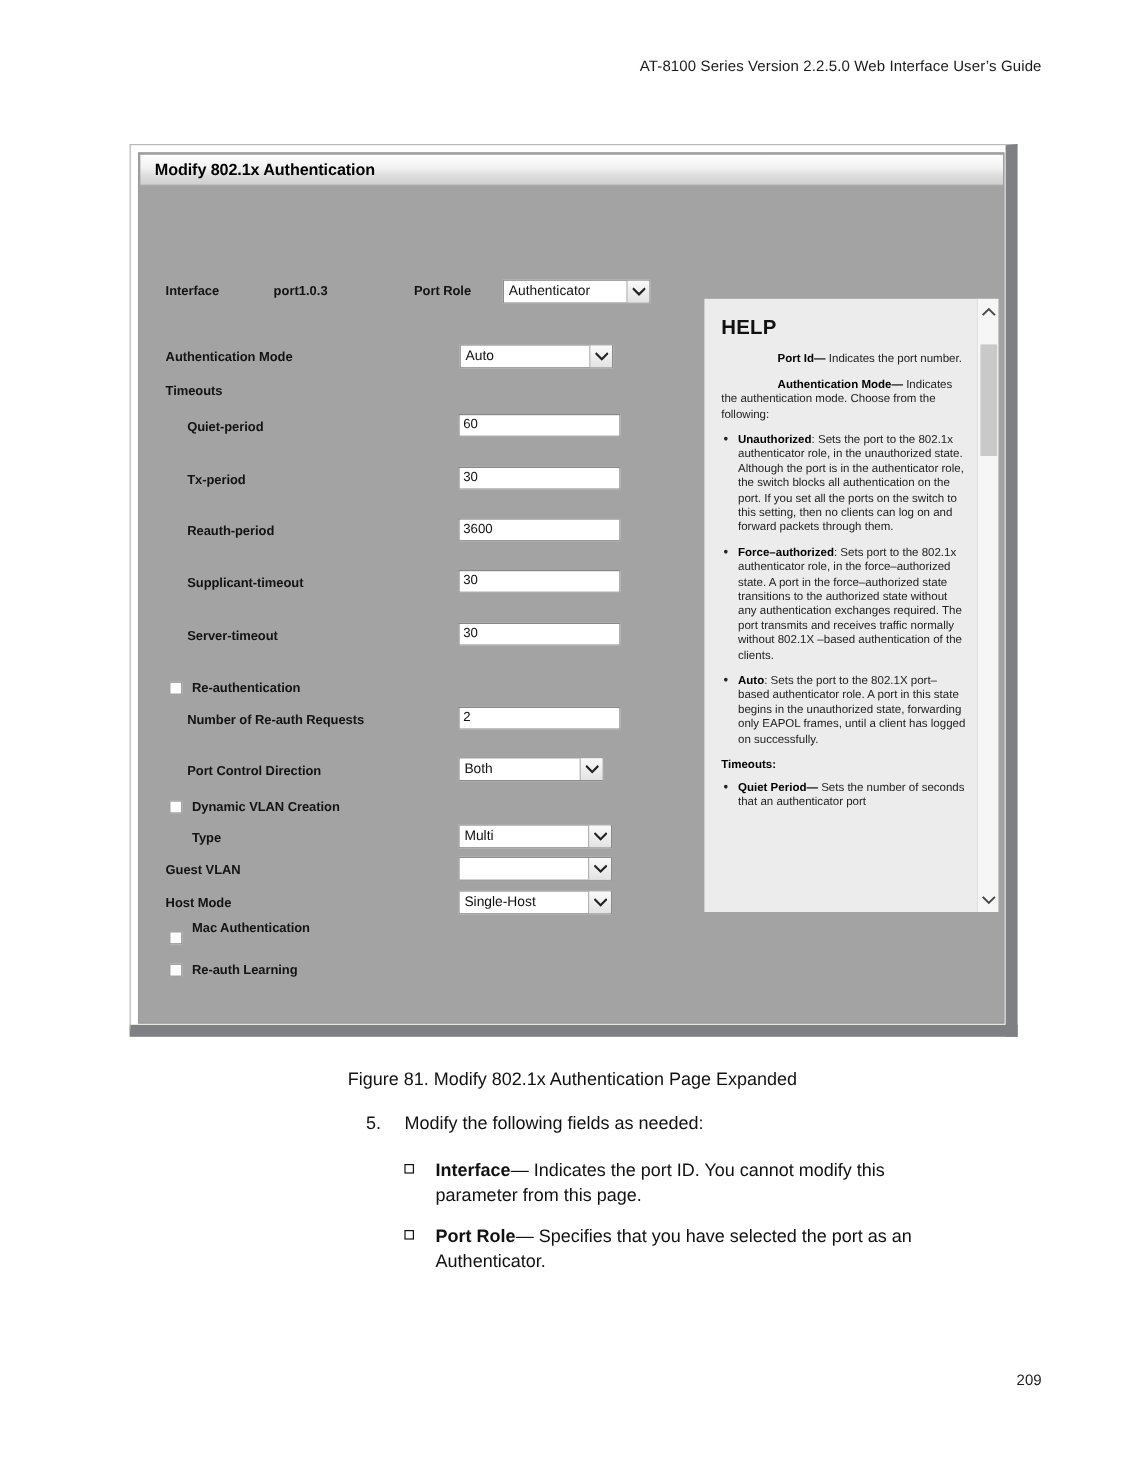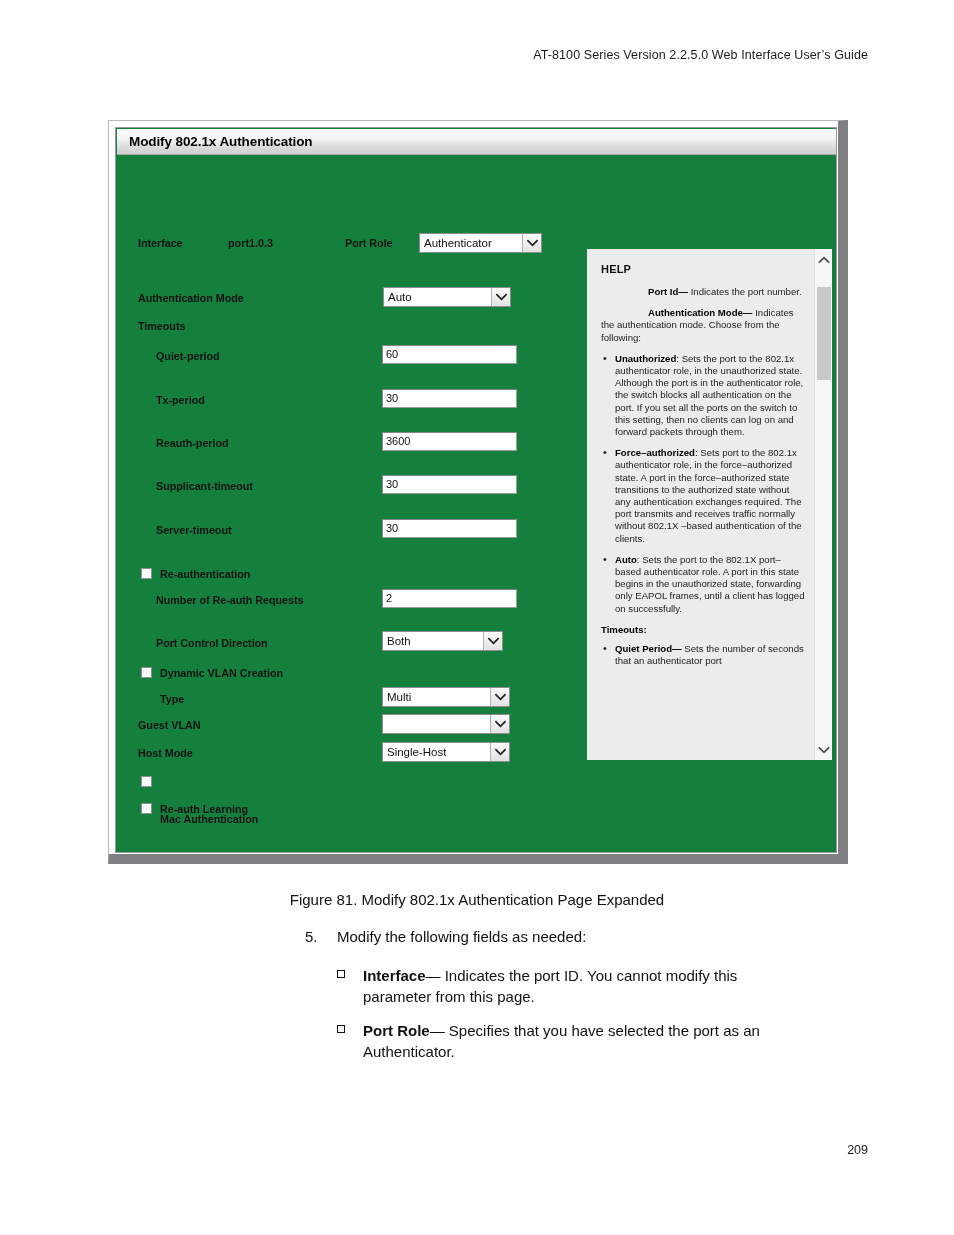--- a/index.html
+++ b/index.html
@@ -31,21 +31,21 @@
     background: #ffffff;
     border: 1px solid #b9b9b9;
     border-right: 10px solid #7f8083;
     border-bottom: 10px solid #7f8083;
     padding: 0;
   }
   .shot-inner {
     position: absolute;
     left: 6px; top: 6px; right: 0px; bottom: 0px;
     width: 722px; height: 726px;
-    background: #15803d;
+    background: #a3a3a3;
     border: 1px solid #9a9a9a;
     overflow: hidden;
   }
 
   
   .titlebar {
     position: absolute;
     left: 1px; top: 1px;
     width: 719px; height: 26px;
     background: linear-gradient(to bottom, #fefefe 0%, #f2f2f2 42%, #dcdcdc 72%, #cfcfcf 100%);
@@ -139,21 +139,21 @@
     background: #ececec;
     overflow: hidden;
   }
   .help-body {
     position: absolute;
     left: 0; top: 0; right: 18px; bottom: 0;
     padding: 10px 8px 0 14px;
     overflow: hidden;
   }
   .help-title {
-    font-size: 11px;
+    font-size: 17px;
     font-weight: bold;
     color: #111;
     margin: 4px 0 11px 0;
     letter-spacing: 0.2px;
   }
   .help-p {
     font-size: 9.6px;
     color: #222;
     line-height: 12.2px;
     margin: 0 0 9px 0;
@@ -342,21 +342,21 @@
       <div class="sel" style="left:266px; top:587px; width:128px;">
         <span class="sel-text">Single-Host</span>
         <span class="sel-arrow">
           <svg width="11" height="8" viewBox="0 0 11 8">
               <path d="M1 1.8 L5.5 6.3 L10 1.8" stroke="#222" stroke-width="1.8" fill="none" stroke-linecap="square"></path>
             </svg>
         </span>
       </div>
 
       <div class="cbox" style="left:25px; top:621px;"></div>
-      <div class="lbl" style="left:44px; top:658px;">Mac Authentication</div>
+      <div class="lbl" style="left:44px; top:613px;">Mac Authentication</div>
 
       <div class="cbox" style="left:25px; top:648px;"></div>
       <div class="lbl" style="left:44px; top:648px;">Re-auth Learning</div>
 
       <div class="help-panel">
         <div class="help-body">
           <div class="help-title">HELP</div>
 
           <p class="help-p">
             <b>Port Id—</b><span> Indicates the port number.</span>

